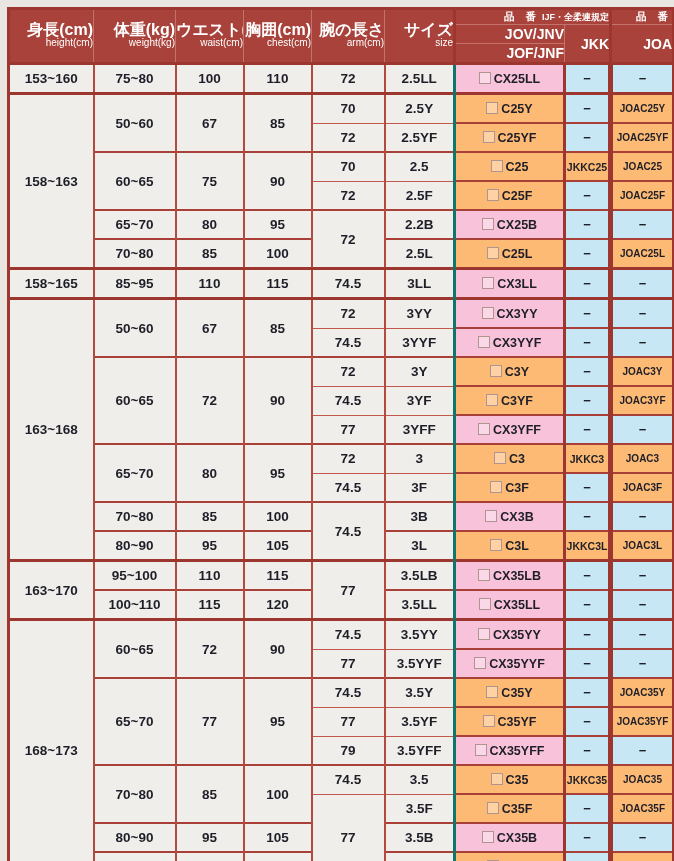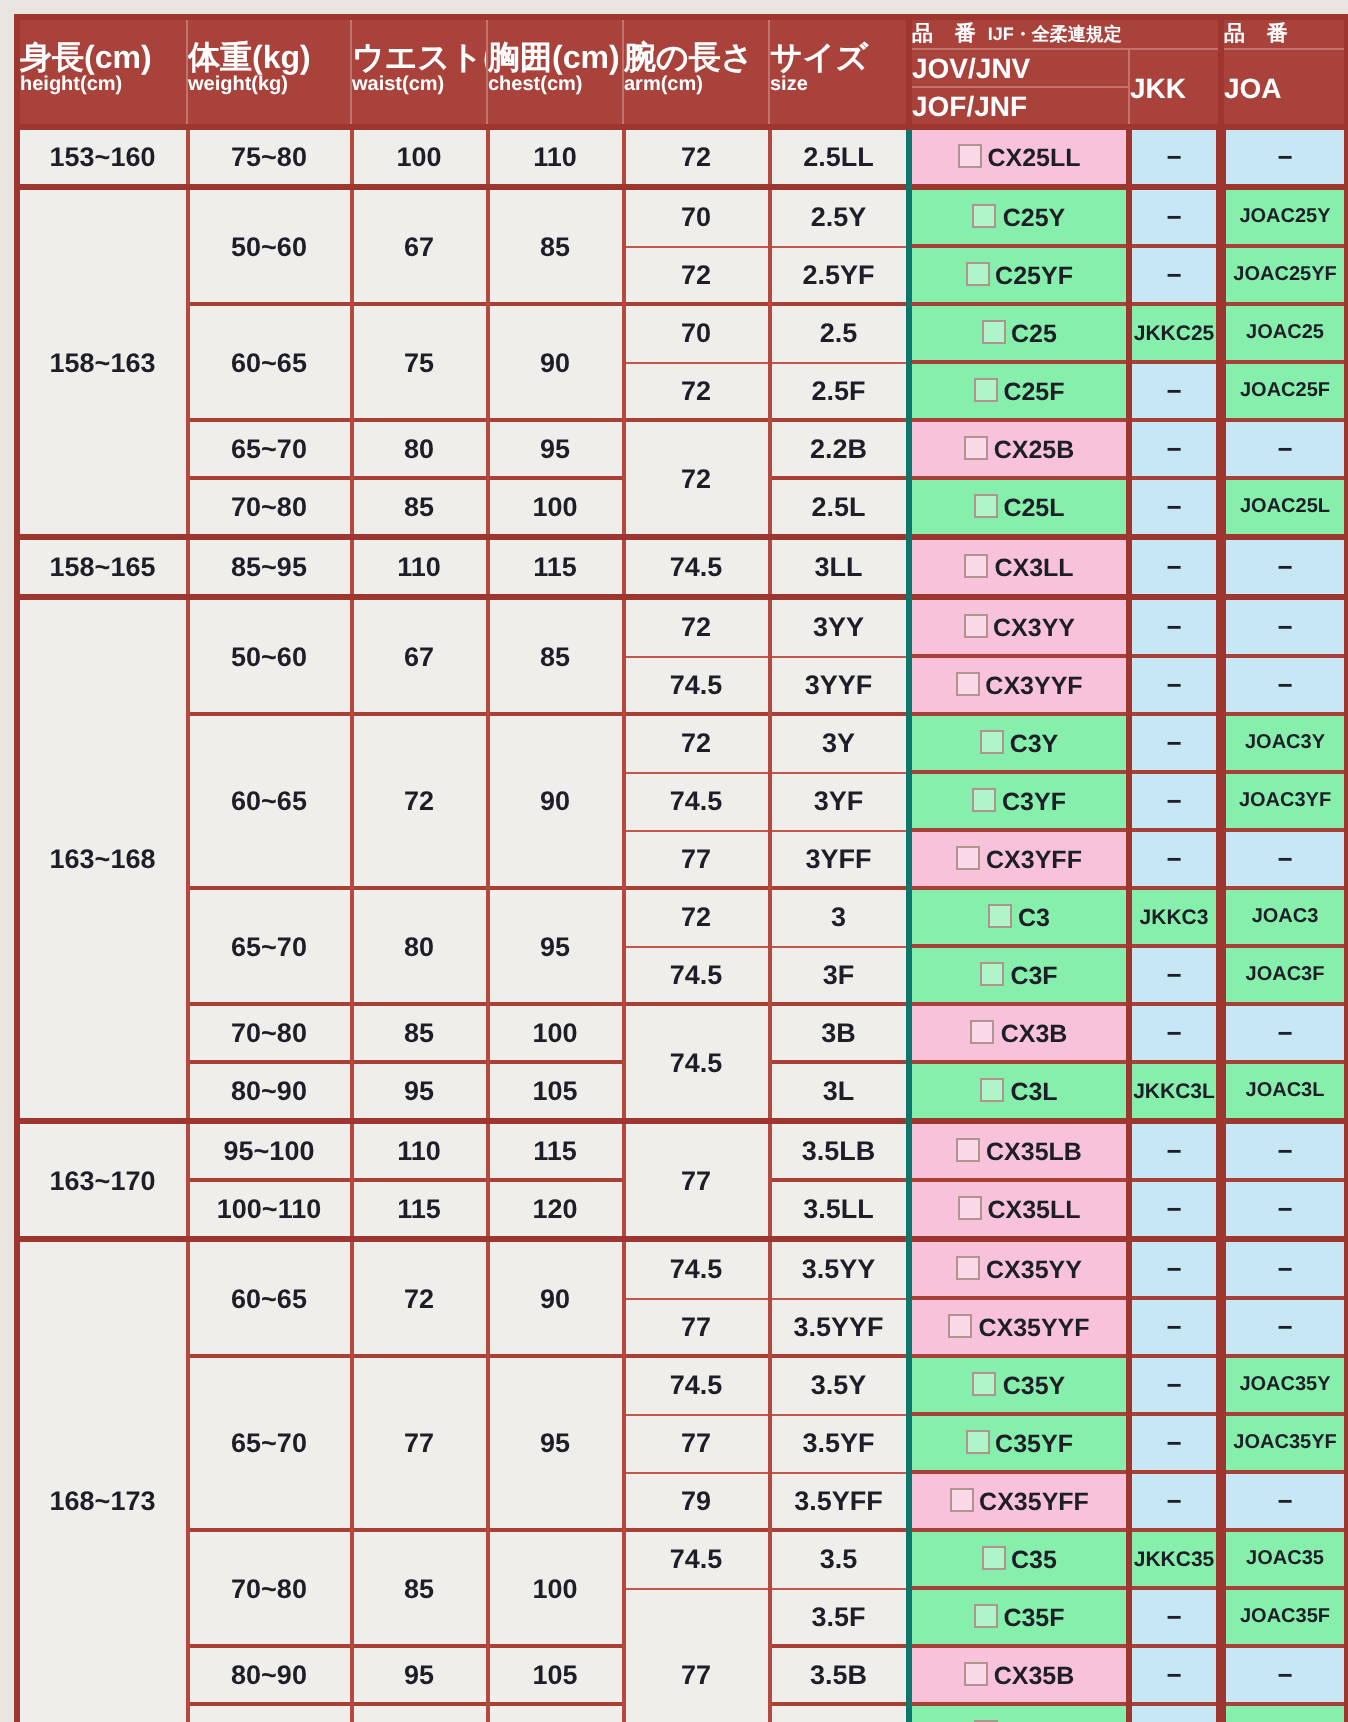--- a/index.html
+++ b/index.html
@@ -11,25 +11,25 @@
   table.size-chart{
     border-collapse:collapse;table-layout:fixed;
     width:667px;margin:7px 0 0 7px;
     border:3px solid #9d362e;
   }
   th,td{padding:0;overflow:hidden;white-space:nowrap}
 
   
   thead th{
     background:#a8423b;color:#ffffff;font-weight:bold;
-    text-align:left;vertical-align:middle;
+    text-align:right;vertical-align:middle;
     border:1px solid #c2736c;
   }
   .th-main .jp{font-size:16px;line-height:14px}
-  .th-main .en{font-size:10px;font-weight:bold;line-height:12px}
+  .th-main .en{font-size:10px;font-weight:normal;line-height:12px}
   .th-strip{height:14px;font-size:10px}
   .strip-main{font-size:10.5px;letter-spacing:4px}
   .strip-sub{font-size:9px;letter-spacing:0;margin-left:2px}
   .th-mid{height:18px;font-size:14px}
   .th-strip-ijf,.th-jov,.th-jof{border-left:3px solid #9d362e}
   .th-strip-joa,.th-joa{border-left:3px solid #9d362e}
 
   
   tbody td{
     background:#f0eeea;color:#1e1e28;
@@ -37,21 +37,21 @@
     font-weight:bold;font-size:13.5px;
     height:27px;
     border-left:2px solid #b34a40;
   }
   td.c-h{border-left:none}
   td.c-p{border-left:3px solid #0f766e;font-size:12.5px}
   td.c-k{border-left:3px solid #9d362e;font-size:10.5px}
   td.c-j{border-left:5px solid #9d362e;font-size:10px}
   td.dash{font-size:13px}
 
-  .bg-salmon{background:#86efac}
+  .bg-salmon{background:#fdba74}
   .bg-pink{background:#f8c3da}
   .bg-blue{background:#c7e7f4}
 
   
   tr.sep-g td{border-top:3px solid #9d362e}
   tr.sep-s td{border-top:2px solid #a84038}
   tr.sep-n td{border-top:1px solid #c4574c}
   tr.sep-n td.c-p,tr.sep-n td.c-k,tr.sep-n td.c-j{border-top:2px solid #a84038}
 
   

